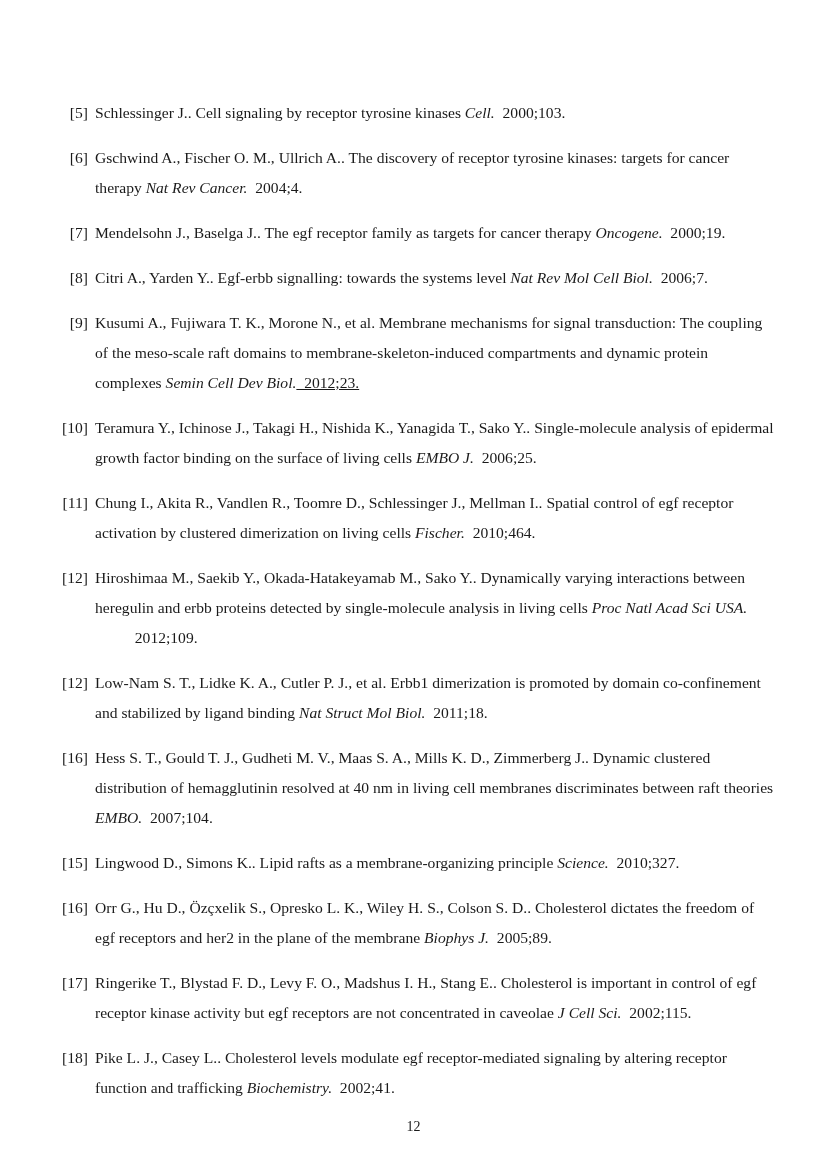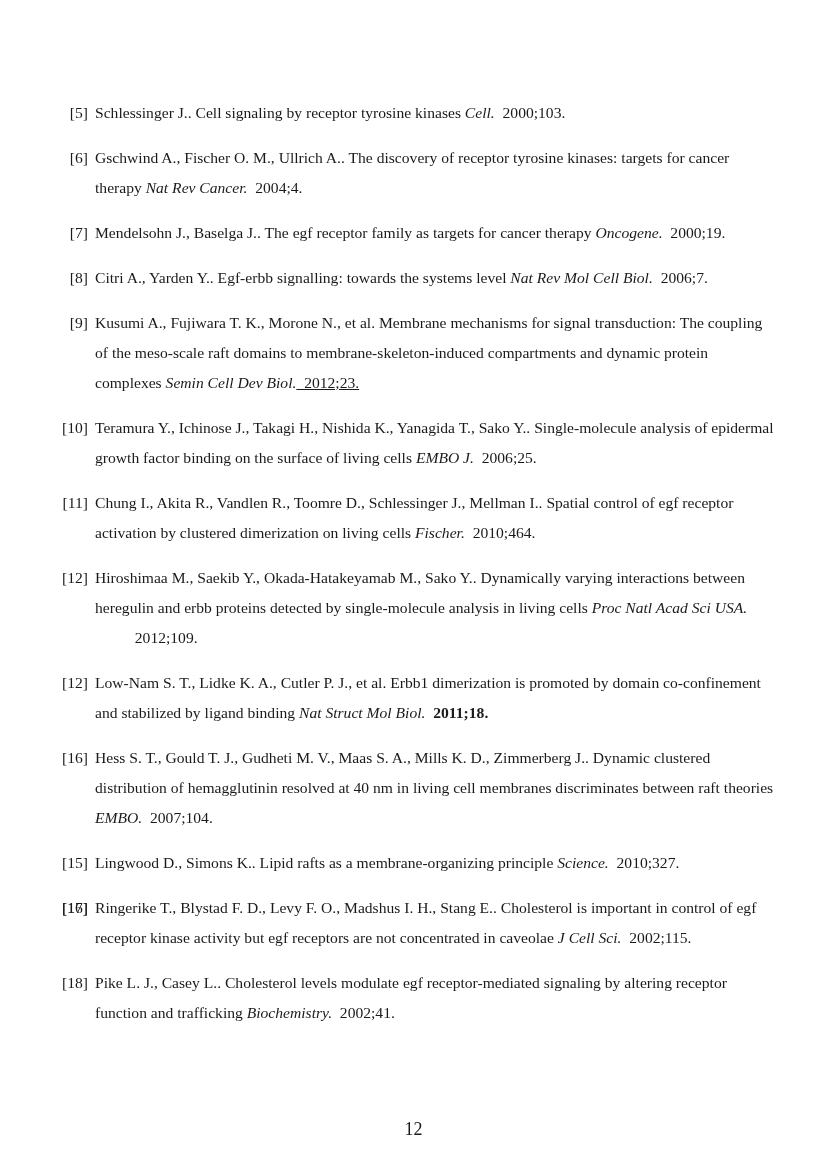--- a/index.html
+++ b/index.html
@@ -41,21 +41,21 @@
     }
     .journal {
       font-style: italic;
     }
     .page-number {
       position: absolute;
       top: 1119px;
       left: 0;
       width: 827px;
       text-align: center;
-      font-size: 18px;
+      font-size: 14px;
     }
   </style>
 </head>
 <body>
 
 <div class="refs" id="refs">
     <div class="ref">
       <span class="ref-label">[5]</span>
       <span class="ref-body"><span>Schlessinger J.. Cell signaling by receptor tyrosine kinases </span><span class="journal">Cell.</span><span style="white-space: pre;">  2000;103.</span></span>
     </div>
@@ -82,32 +82,33 @@
     <div class="ref">
       <span class="ref-label">[11]</span>
       <span class="ref-body"><span>Chung I., Akita R., Vandlen R., Toomre D., Schlessinger J., Mellman I.. Spatial control of egf receptor activation by clustered dimerization on living cells </span><span class="journal">Fischer.</span><span style="white-space: pre;">  2010;464.</span></span>
     </div>
     <div class="ref">
       <span class="ref-label">[12]</span>
       <span class="ref-body"><span>Hiroshimaa M., Saekib Y., Okada-Hatakeyamab M., Sako Y.. Dynamically varying interactions between heregulin and erbb proteins detected by single-molecule analysis in living cells </span><span class="journal">Proc Natl Acad Sci USA.</span><span style="white-space: pre; margin-left: 32px;">  2012;109.</span></span>
     </div>
     <div class="ref">
       <span class="ref-label">[12]</span>
-      <span class="ref-body"><span>Low-Nam S. T., Lidke K. A., Cutler P. J., et al. Erbb1 dimerization is promoted by domain co-confinement and stabilized by ligand binding </span><span class="journal">Nat Struct Mol Biol.</span><span style="white-space: pre; font-weight: bold;">  2011;18.</span></span>
+      <span class="ref-body"><span>Low-Nam S. T., Lidke K. A., Cutler P. J., et al. Erbb1 dimerization is promoted by domain co-confinement and stabilized by ligand binding </span><span class="journal">Nat Struct Mol Biol.</span><span style="white-space: pre;">  2011;18.</span></span>
     </div>
     <div class="ref">
       <span class="ref-label">[16]</span>
       <span class="ref-body"><span>Hess S. T., Gould T. J., Gudheti M. V., Maas S. A., Mills K. D., Zimmerberg J.. Dynamic clustered distribution of hemagglutinin resolved at 40 nm in living cell membranes discriminates between raft theories </span><span class="journal">EMBO.</span><span style="white-space: pre;">  2007;104.</span></span>
     </div>
     <div class="ref">
       <span class="ref-label">[15]</span>
       <span class="ref-body"><span>Lingwood D., Simons K.. Lipid rafts as a membrane-organizing principle </span><span class="journal">Science.</span><span style="white-space: pre;">  2010;327.</span></span>
     </div>
     <div class="ref">
       <span class="ref-label">[16]</span>
+      <span class="ref-body"><span>Orr G., Hu D., Özçxelik S., Opresko L. K., Wiley H. S., Colson S. D.. Cholesterol dictates the freedom of egf receptors and her2 in the plane of the membrane </span><span class="journal">Biophys J.</span><span style="white-space: pre;">  2005;89.</span></span>
     </div>
     <div class="ref">
       <span class="ref-label">[17]</span>
       <span class="ref-body"><span>Ringerike T., Blystad F. D., Levy F. O., Madshus I. H., Stang E.. Cholesterol is important in control of egf receptor kinase activity but egf receptors are not concentrated in caveolae </span><span class="journal">J Cell Sci.</span><span style="white-space: pre;">  2002;115.</span></span>
     </div>
     <div class="ref">
       <span class="ref-label">[18]</span>
       <span class="ref-body"><span>Pike L. J., Casey L.. Cholesterol levels modulate egf receptor-mediated signaling by altering receptor function and trafficking </span><span class="journal">Biochemistry.</span><span style="white-space: pre;">  2002;41.</span></span>
     </div>
   </div>

